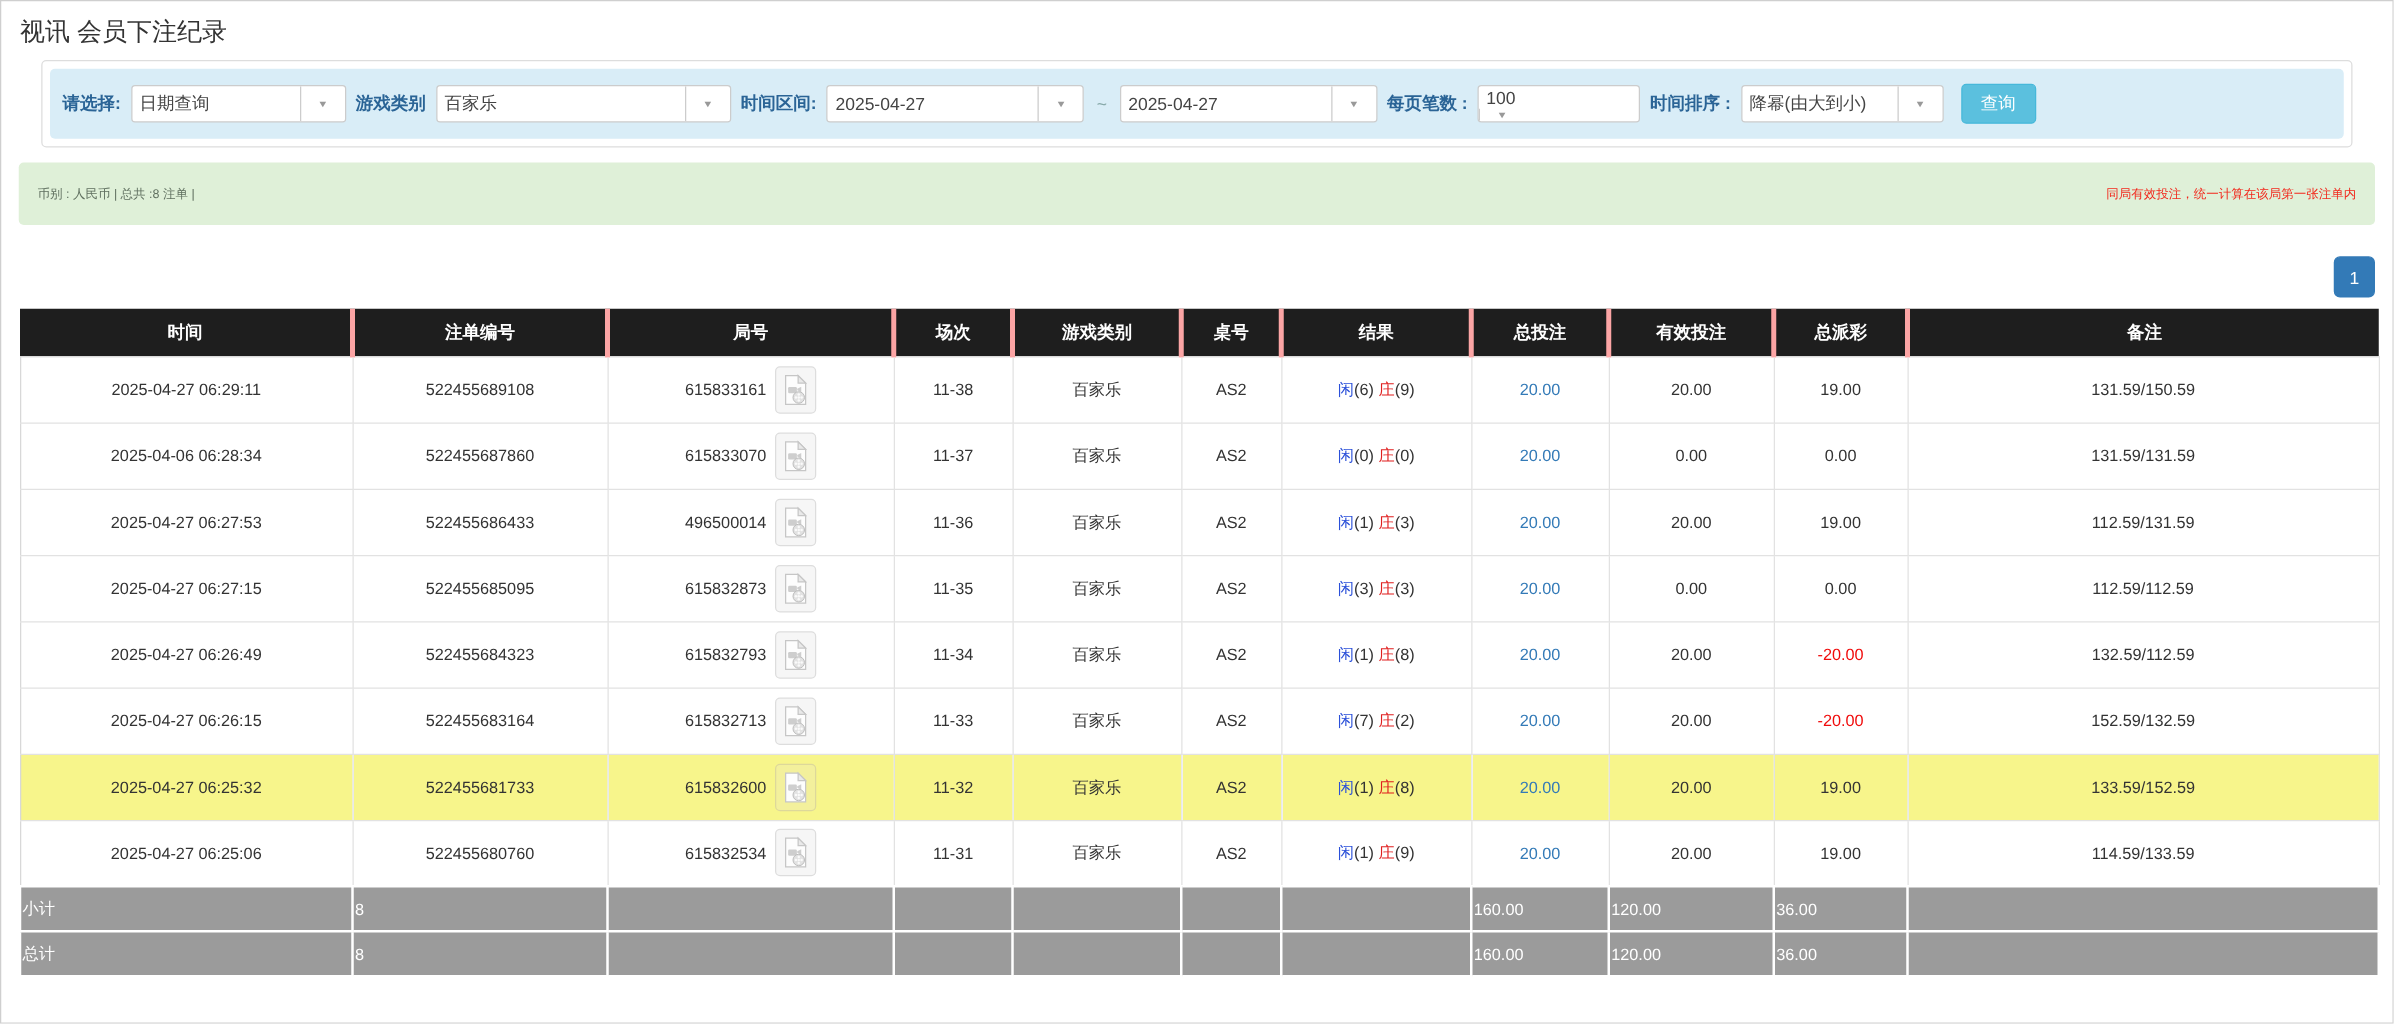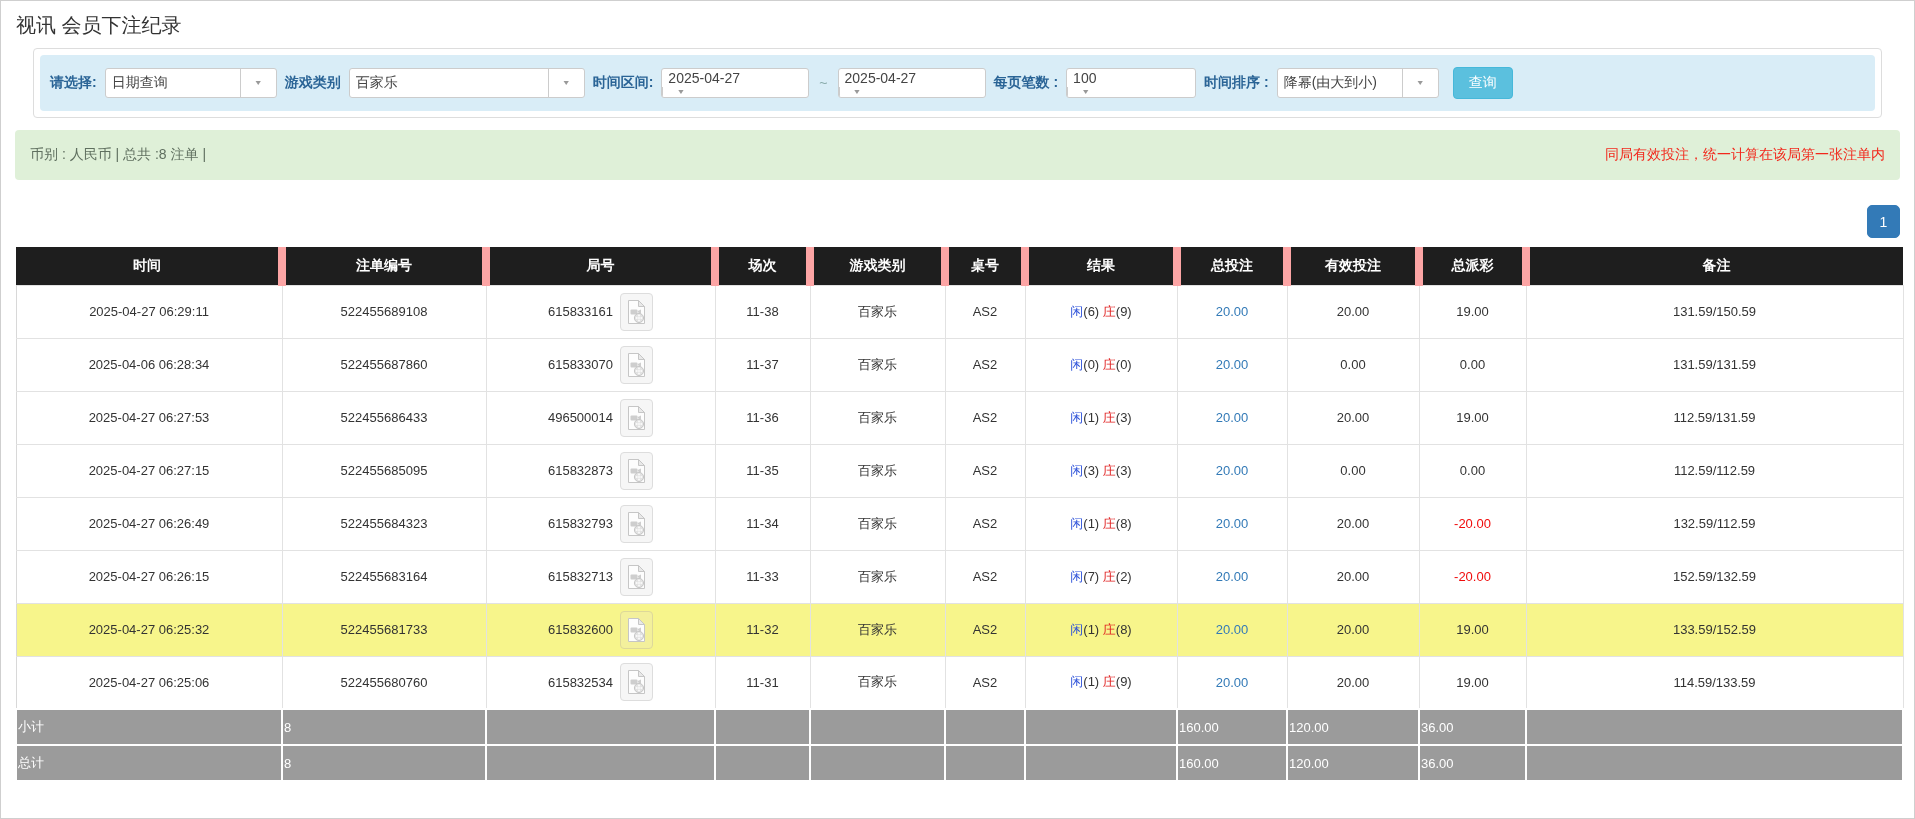--- a/index.html
+++ b/index.html
@@ -23,48 +23,48 @@
   .f-label { color:var(--label-blue); font-weight:bold; font-size:14px; }
   .select {
     background:#fff; border:1px solid #ccc; border-radius:3px; height:30px;
     display:inline-flex; align-items:stretch; font-size:14px; color:#444; cursor:pointer; overflow:hidden;
   }
   .select .val { flex:1; display:flex; align-items:center; padding:0 6px; }
   .select .arrow-box {
     width:36px; border-left:1px solid #ccc; display:flex; align-items:center; justify-content:center;
   }
   .caret { font-size:9px; color:#999; transform:scaleY(.8); }
-  .w-qtype { width:172px; } .w-game { width:236px; } .w-date { width:148px;flex-direction:column; }
+  .w-qtype { width:172px; } .w-game { width:236px; } .w-date { width:206px; }
   .w-size { width:130px;flex-direction:column; } .w-sort { width:162px; }
   .tilde { color:#8aa; font-size:14px; padding:0 2px; }
   .btn-search {
     margin-left:6px; background:var(--button-cyan); border:1px solid #46b8da; color:#fff;
     height:32px; padding:0 15px; border-radius:4px; font-size:14px; cursor:pointer;
     font-family:inherit;
   }
   
   .summary-bar {
     margin:12px 14px 0; background:var(--summary-bg); border-radius:4px; height:50px;
     display:flex; align-items:center; justify-content:space-between; padding:0 15px;
-    font-size:14px;
+    font-size:10px;
   }
   .summary-left { color:var(--summary-text); }
   .summary-right { color:var(--notice-red); }
   
   .pagination-row { margin:25px 14px 9px; display:flex; justify-content:flex-end; }
   .page-btn {
     width:33px; height:33px; background:var(--pagination-blue); border:1px solid var(--pagination-blue);
     border-radius:5px; color:#fff; font-size:14px; display:flex; align-items:center; justify-content:center;
     cursor:pointer;
   }
   
   table { border-collapse:collapse; margin:0 14px; width:1887px; table-layout:fixed; }
   thead th {
     background:var(--header-black); color:#fff; font-weight:bold; font-size:14px;
-    height:38px; border-left:8px solid #fca5a5; text-align:center;
+    height:38px; border-left:4px solid #fca5a5; text-align:center;
   }
   thead th:first-child { border-left:none; }
   tbody td {
     height:53px; text-align:center; border:1px solid #e2e2e2; font-size:13px; color:#333;
     background:#fff; overflow:hidden;
   }
   tbody td:first-child { border-left:1px solid #d8d8d8; }
   tr.row-highlight td { background:var(--highlight-yellow); }
   .link { color:var(--link-blue); cursor:pointer; }
   .player { color:var(--player-blue); }

